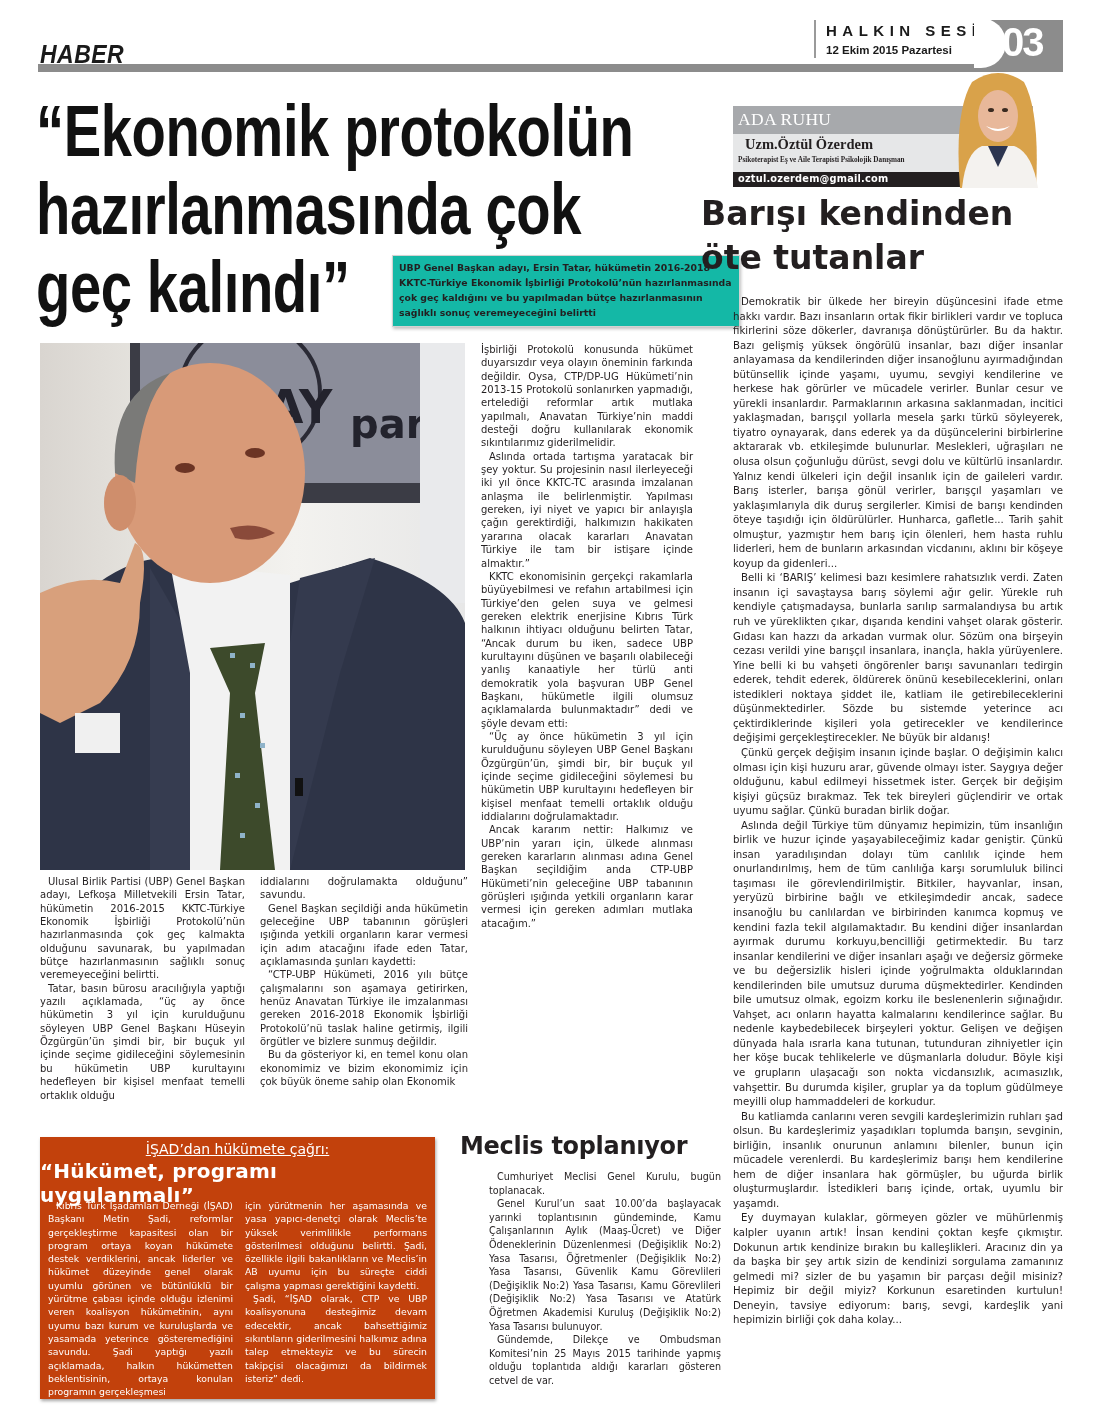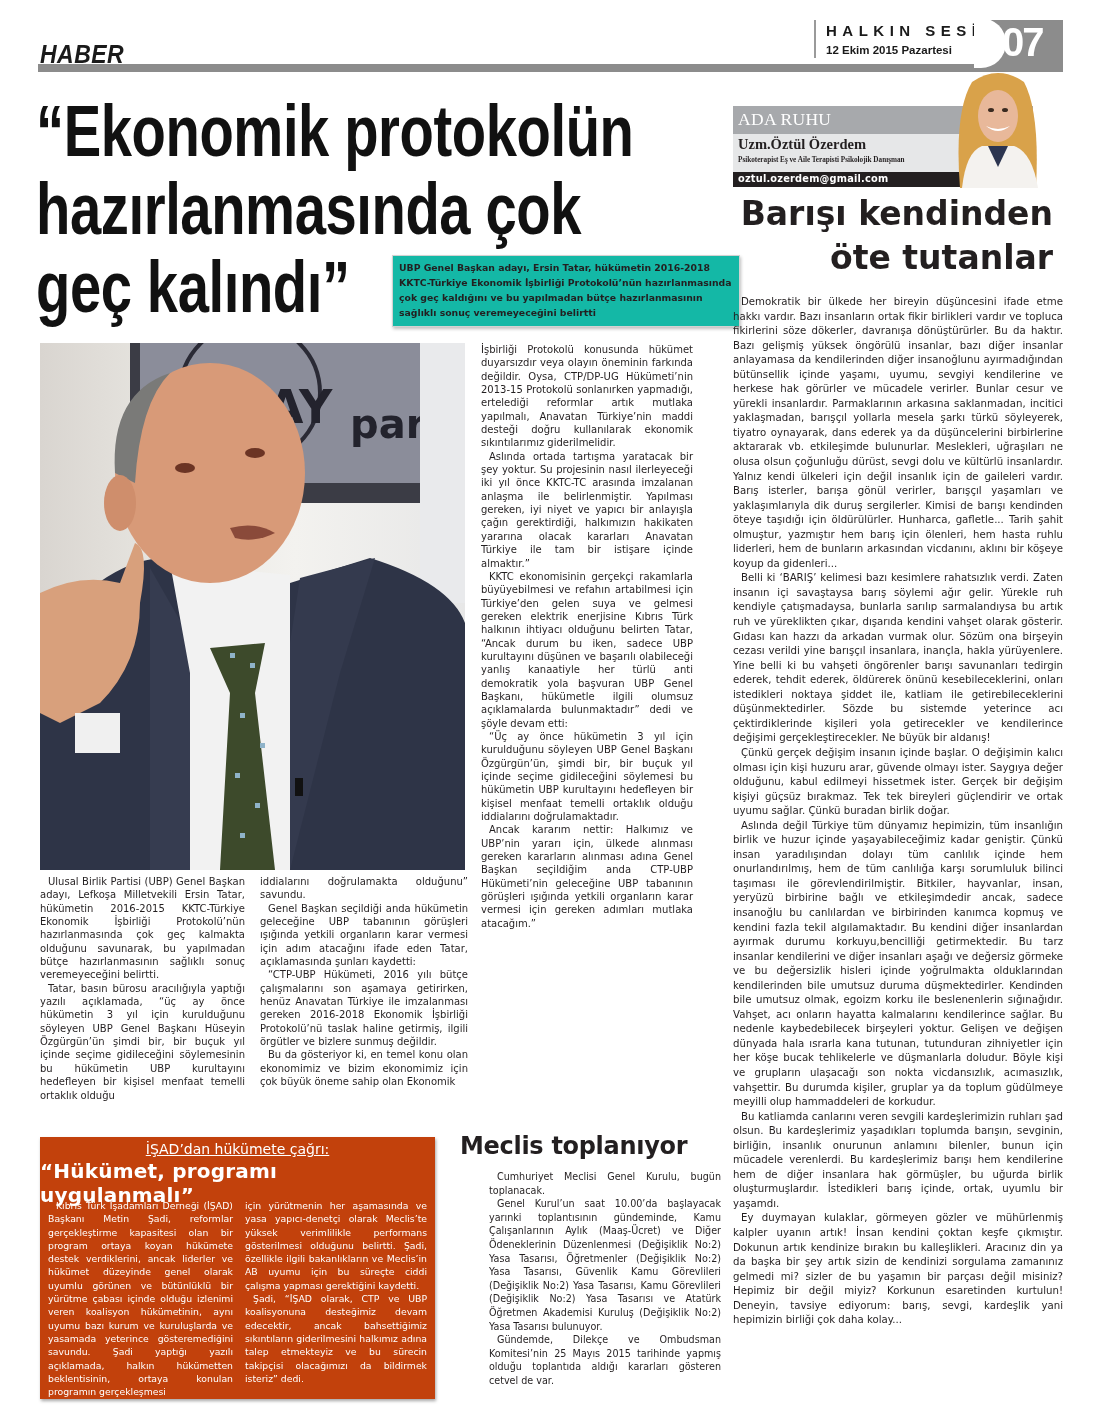--- a/index.html
+++ b/index.html
@@ -62,28 +62,28 @@
   .col-a { left: 40px; top: 875px; width: 205px; }
   .col-b { left: 260px; top: 875px; width: 208px; }
   .col-c { left: 481px; top: 343px; width: 212px; }
 
   
   .col-banner { position: absolute; left: 733px; top: 106px; width: 300px; height: 82px; }
   .col-banner .band-top { position: absolute; left: 0; top: 0; width: 300px; height: 28px; background: #a7a9ac; }
   .col-banner .band-mid { position: absolute; left: 0; top: 28px; width: 300px; height: 38px; background: #e6e7e8; }
   .col-banner .band-bot { position: absolute; left: 0; top: 66px; width: 270px; height: 15px; background: #231f20; }
   .col-name-label { position: absolute; left: 5px; top: 3px; font-family: "Liberation Serif", serif; font-size: 17.5px; color: #fff; letter-spacing: 0.3px; text-align: right; }
-  .author-name { position: absolute; left: 5px; top: 30px; font-family: "Liberation Serif", serif; font-weight: 700; font-size: 14.5px; color: #231f20; }
+  .author-name { position: absolute; left: 12px; top: 30px; font-family: "Liberation Serif", serif; font-weight: 700; font-size: 14.5px; color: #231f20; }
   .author-title { position: absolute; left: 5px; top: 50px; font-family: "Liberation Serif", serif; font-weight: 700; font-size: 7.2px; color: #231f20; }
   .author-email { position: absolute; left: 5px; top: 67px; font-family: "DejaVu Sans", sans-serif; font-weight: 700; font-size: 9.8px; color: #fff; letter-spacing: 0.2px; }
   .author-photo { position: absolute; left: 952px; top: 72px; width: 92px; height: 116px; overflow: hidden; }
   .author-photo svg { width: 100%; height: 100%; display: block; }
 
   .col-title {
-    position: absolute; left: 723px; top: 192px; width: 330px; text-align: right;
+    position: absolute; left: 701px; top: 192px; width: 330px; text-align: left;
     font-family: "DejaVu Sans", sans-serif; font-weight: 700; font-size: 33px; line-height: 44px; color: #231f20;
   }
   .col-d { left: 733px; top: 295px; width: 330px; font-size: 10.2px; line-height: 14.55px; }
 
   
   .isad {
     position: absolute; left: 40px; top: 1137px; width: 395px; height: 262px;
     background: #c2410c; box-shadow: 1px 2px 3px rgba(0,0,0,.35); color: #fff;
   }
   .isad-kicker {
@@ -110,21 +110,21 @@
 
 <div class="section-label">HABER</div>
 <div class="top-rule"></div>
 <div class="paper-block">
   <div class="vbar"></div>
   <div class="paper-name">HALKIN SESİ</div>
   <div class="paper-date">12 Ekim 2015 Pazartesi</div>
 </div>
 <div class="page-tab">
   <div class="notch"></div>
-  <div class="page-num">07</div>
+  <div class="page-num">03</div>
 </div>
 
 <h1 class="headline">
   <div>“Ekonomik protokolün</div>
   <div>hazırlanmasında çok</div>
   <div>geç kalındı”</div>
 </h1>
 <div class="spot">UBP Genel Başkan adayı, Ersin Tatar, hükümetin 2016-2018 KKTC-Türkiye Ekonomik İşbirliği Protokolü’nün hazırlanmasında çok geç kaldığını ve bu yapılmadan bütçe hazırlanmasının sağlıklı sonuç veremeyeceğini belirtti</div>
 
 <div class="photo">

